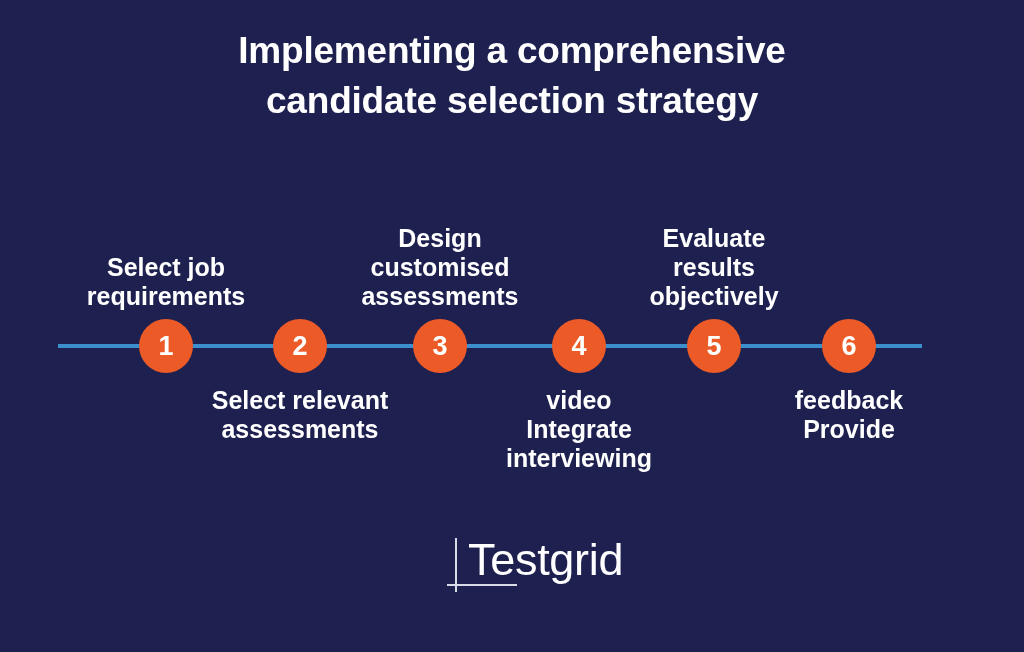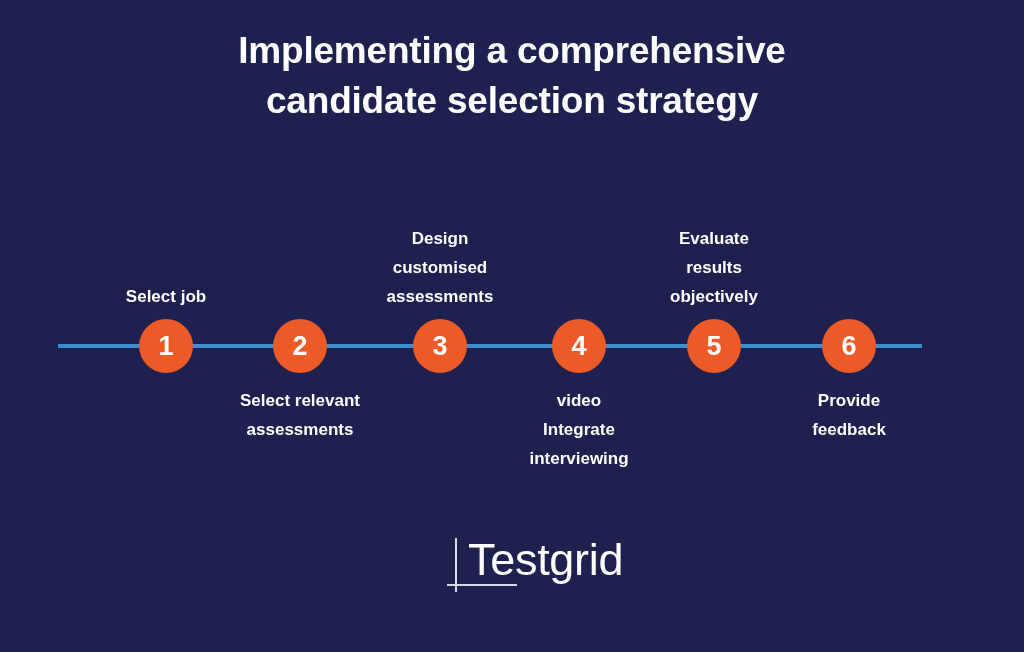--- a/index.html
+++ b/index.html
@@ -77,21 +77,21 @@
     justify-content: center;
     line-height: 1;
   }
 
   .step-label {
     position: absolute;
     left: 0;
     width: 240px;
     text-align: center;
     color: #ffffff;
-    font-size: 17px;
+    font-size: 25px;
     font-weight: bold;
     line-height: 29px;
   }
   .step-label.above {
     bottom: 341px;
   }
   .step-label.below {
     top: 386px;
   }
   .label-line { display: block; }
@@ -141,20 +141,21 @@
     <span class="title-line">candidate selection strategy</span>
   </div>
 
   <div class="timeline">
     <div class="timeline-line"></div>
     <div id="steps-host">
         <div class="step" style="left: 166px;">
           <div class="node">1</div>
           <div class="step-label above">
             <span class="label-line">Select job</span>
+            <span class="label-line">requirements</span>
           </div>
         </div>
         <div class="step" style="left: 300px;">
           <div class="node">2</div>
           <div class="step-label below">
             <span class="label-line">Select relevant</span>
             <span class="label-line">assessments</span>
           </div>
         </div>
         <div class="step" style="left: 440px;">
@@ -177,22 +178,22 @@
           <div class="node">5</div>
           <div class="step-label above">
             <span class="label-line">Evaluate</span>
             <span class="label-line">results</span>
             <span class="label-line">objectively</span>
           </div>
         </div>
         <div class="step" style="left: 849px;">
           <div class="node">6</div>
           <div class="step-label below">
+            <span class="label-line">feedback</span>
             <span class="label-line">Provide</span>
-            <span class="label-line">feedback</span>
           </div>
         </div>
       </div>
   </div>
 
   <div class="logo">
     <div class="logo-mark-v"></div>
     <div class="logo-mark-h"></div>
     <div class="logo-text">Testgrid</div>
   </div>

